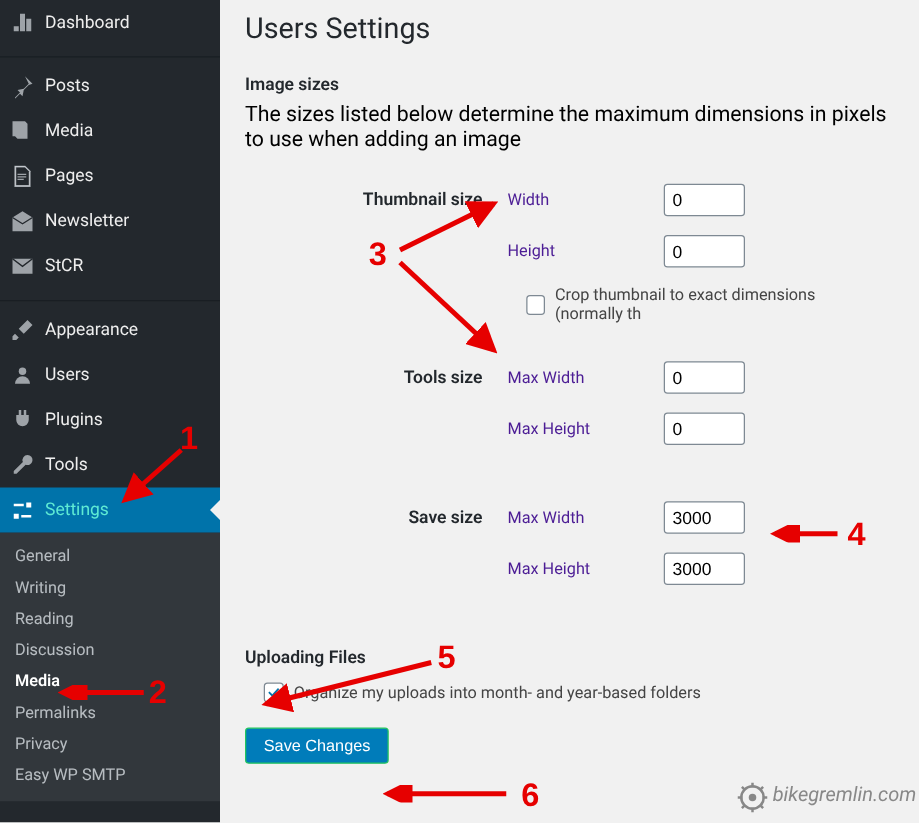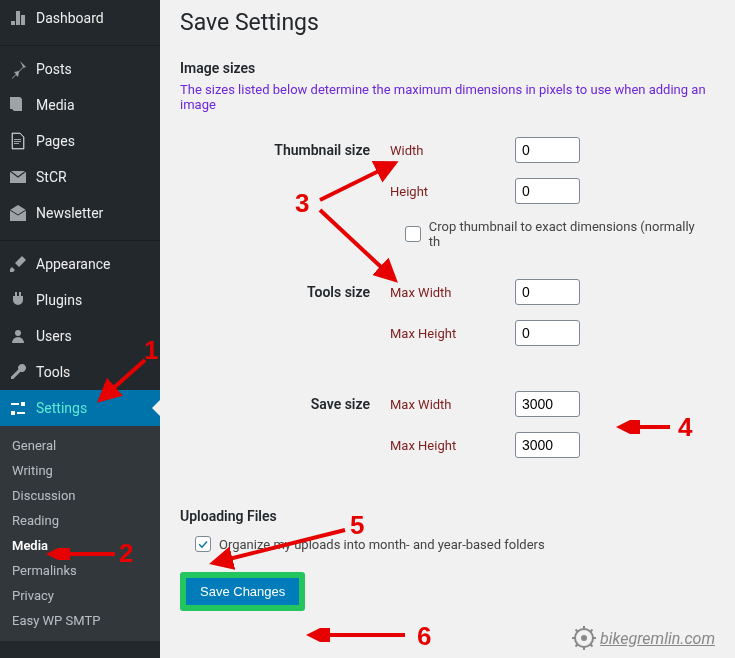--- a/index.html
+++ b/index.html
@@ -10,21 +10,21 @@
   background: #f1f1f1;
   width: 735px;
   height: 658px;
   overflow: hidden;
   position: relative;
 }
 .layout { display: flex; width: 100%; height: 100%; }
 
 
 .sidebar {
-  width: 160px;
+  width: 176px;
   background: #23282d;
   flex-shrink: 0;
   height: 100%;
   position: relative;
 }
 .menu-item {
   display: flex;
   align-items: center;
   padding: 8px 8px 8px 8px;
   color: #eee;
@@ -86,22 +86,22 @@
   padding: 9px 0 4px 0;
   color: #23282d;
 }
 h2 {
   font-size: 14px;
   font-weight: 600;
   margin: 20px 0 6px 0;
   color: #23282d;
 }
 .desc {
-  font-size: 13px;
-  color: #6d28d9;
+  font-size: 17px;
+  color: #000000;
   margin-bottom: 10px;
 }
 .form-table { width: 100%; border-collapse: collapse; }
 .form-table th {
   text-align: right;
   vertical-align: top;
   font-weight: 600;
   font-size: 14px;
   color: #23282d;
   width: 200px;
@@ -112,21 +112,21 @@
   vertical-align: middle;
 }
 .field-row {
   display: flex;
   align-items: center;
   margin-bottom: 15px;
 }
 .field-label {
   width: 125px;
   font-size: 13px;
-  color: #7f1d1d;
+  color: #4c1d95;
 }
 .num-input {
   width: 65px;
   padding: 4px 6px;
   border: 1px solid #7e8993;
   border-radius: 3px;
   background: #fff;
   font-size: 14px;
 }
 .cb-row { display: flex; align-items: center; margin-top: 4px; padding-left: 15px; }
@@ -143,21 +143,21 @@
 .cb.checked::before {
   content: '✓';
   color: #0073aa;
   font-size: 13px;
   font-weight: bold;
   line-height: 1;
 }
 .cb-label { font-size: 13px; color: #444; }
 .save-btn {
   background: #007cba;
-  border: 6px solid #22c55e;
+  border: 1px solid #22c55e;
   color: #fff;
   padding: 6px 14px;
   border-radius: 3px;
   font-size: 13px;
   cursor: pointer;
   margin-top: 20px;
 }
 
 
 .anno {
@@ -171,29 +171,28 @@
 }
 svg.arrow {
   position: absolute;
   pointer-events: none;
   z-index: 99;
 }
 
 
 .watermark {
   position: absolute;
-  right: 20px;
+  right: 2px;
   bottom: 8px;
   display: flex;
-  align-items: center;
+  align-items: flex-start;
   color: #888;
   font-size: 16px;
   font-style: italic;
   pointer-events: none;
-  text-decoration: underline;
 }
 .watermark svg { margin-right: 4px; }
 </style>
 </head>
 <body>
 
 <div class="layout">
   <div class="sidebar">
     <div class="menu-item">
       <span class="micon">
@@ -227,91 +226,91 @@
             <path d="M4 2h8l4 4v12H4z" fill="currentColor"></path>
             <path d="M5 3h7l3 3v11H5z" fill="#23282d"></path>
             <path d="M6 8h7v1H6zM6 10h7v1H6zM6 12h5v1H6z" fill="currentColor"></path>
           </svg>
         </span>
       <span>Pages</span>
     </div>
     <div class="menu-item">
       <span class="micon">
           <svg width="20" height="20" viewBox="0 0 20 20" fill="currentColor">
+            <path d="M10 2l8 5v11H2V7z"></path>
+            <path d="M2 7l8 5 8-5" fill="none" stroke="#23282d"></path>
+          </svg>
+        </span>
+      <span>Newsletter</span>
+    </div>
+    <div class="menu-item">
+      <span class="micon">
+          <svg width="20" height="20" viewBox="0 0 20 20" fill="currentColor">
             <path d="M2 4h16v12H2z"></path>
             <path d="M2 4l8 6 8-6" fill="none" stroke="#23282d" stroke-width="1.2"></path>
           </svg>
         </span>
       <span>StCR</span>
     </div>
-    <div class="menu-item">
-      <span class="micon">
-          <svg width="20" height="20" viewBox="0 0 20 20" fill="currentColor">
-            <path d="M10 2l8 5v11H2V7z"></path>
-            <path d="M2 7l8 5 8-5" fill="none" stroke="#23282d"></path>
-          </svg>
-        </span>
-      <span>Newsletter</span>
-    </div>
     <div class="menu-sep"></div>
     <div class="menu-item">
       <span class="micon">
           <svg width="20" height="20" viewBox="0 0 20 20" fill="currentColor">
             <path d="M14 2l4 4-7 7-4-4zM4 13l3 3-2 2H2v-3z"></path>
           </svg>
         </span>
       <span>Appearance</span>
-    </div>
-    <div class="menu-item">
-      <span class="micon">
-          <svg width="20" height="20" viewBox="0 0 20 20" fill="currentColor">
-            <path d="M7 2v4H5v4a5 5 0 005 5v3h0v-3a5 5 0 005-5V6h-2V2h-2v4H9V2z"></path>
-          </svg>
-        </span>
-      <span>Plugins</span>
     </div>
     <div class="menu-item">
       <span class="micon">
           <svg width="20" height="20" viewBox="0 0 20 20" fill="currentColor">
             <circle cx="10" cy="7" r="3"></circle>
             <path d="M4 17a6 6 0 0112 0z"></path>
           </svg>
         </span>
       <span>Users</span>
+    </div>
+    <div class="menu-item">
+      <span class="micon">
+          <svg width="20" height="20" viewBox="0 0 20 20" fill="currentColor">
+            <path d="M7 2v4H5v4a5 5 0 005 5v3h0v-3a5 5 0 005-5V6h-2V2h-2v4H9V2z"></path>
+          </svg>
+        </span>
+      <span>Plugins</span>
     </div>
     <div class="menu-item">
       <span class="micon">
           <svg width="20" height="20" viewBox="0 0 20 20" fill="currentColor">
             <path d="M14 2a4 4 0 00-3.7 5.5L3 14.8V17h2.2l7.3-7.3A4 4 0 1014 2z"></path>
           </svg>
         </span>
       <span>Tools</span>
     </div>
     <div class="menu-item current">
       <span class="micon">
           <svg width="20" height="20" viewBox="0 0 20 20" fill="currentColor">
             <path d="M3 5h8v2H3zM13 4h4v4h-4zM3 13h4v4H3zM9 14h8v2H9z"></path>
           </svg>
         </span>
       <span>Settings</span>
     </div>
     <div class="submenu">
       <div class="submenu-item">General</div>
       <div class="submenu-item">Writing</div>
+      <div class="submenu-item">Reading</div>
       <div class="submenu-item">Discussion</div>
-      <div class="submenu-item">Reading</div>
       <div class="submenu-item active">Media</div>
       <div class="submenu-item">Permalinks</div>
       <div class="submenu-item">Privacy</div>
       <div class="submenu-item">Easy WP SMTP</div>
     </div>
   </div>
 
   <div class="main">
-    <h1>Save Settings</h1>
+    <h1>Users Settings</h1>
     <h2>Image sizes</h2>
     <p class="desc">The sizes listed below determine the maximum dimensions in pixels to use when adding an image</p>
 
     <table class="form-table">
       <tbody>
           <tr>
         <th>Thumbnail size</th>
         <td>
           <div class="field-row">
             <span class="field-label">Width</span>

